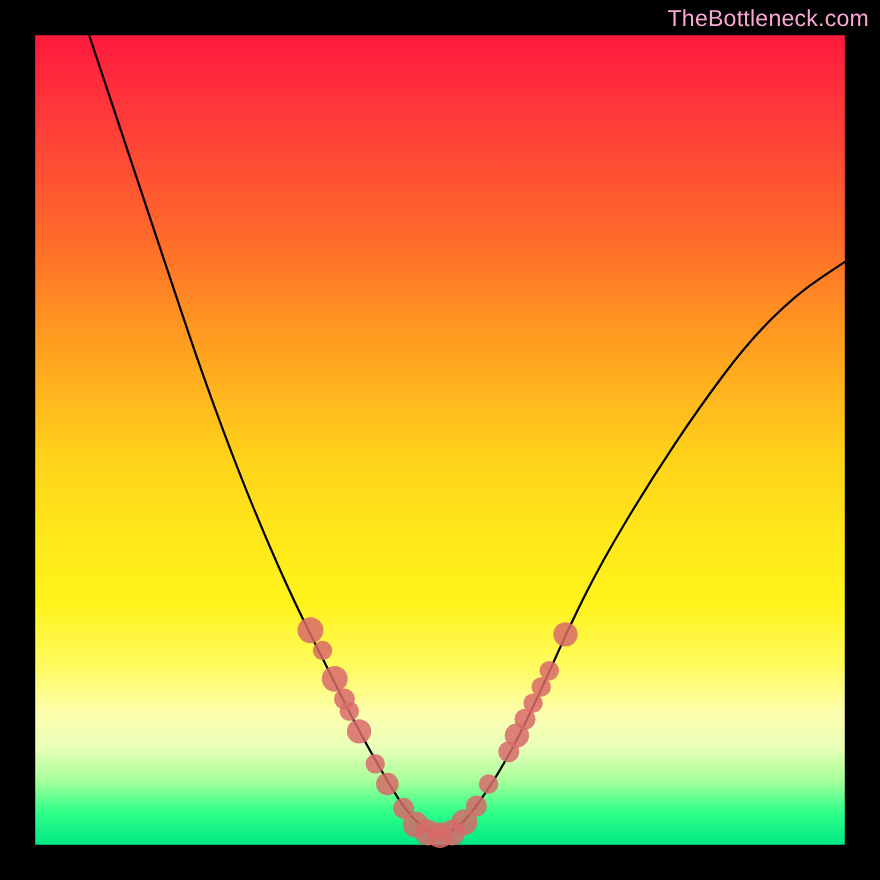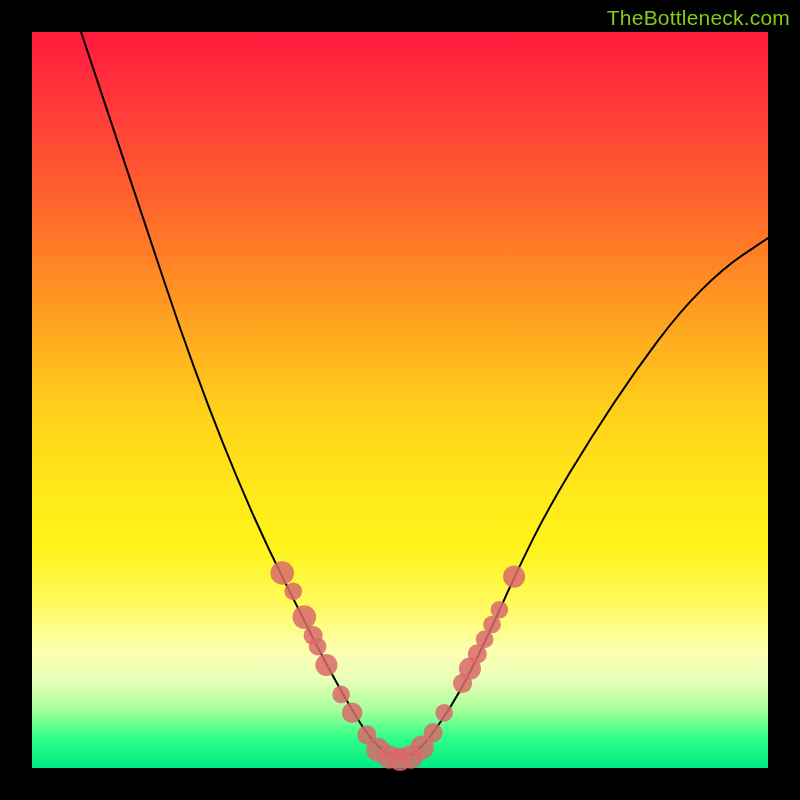--- a/index.html
+++ b/index.html
@@ -40,21 +40,21 @@
       #e8ffb8 88%,
       #a8ff9a 92%,
       #2fff88 96%,
       #00e884 100%
     );
   }
   .watermark {
     position: absolute;
     top: 6px;
     right: 10px;
-    color: #84cc16;
+    color: #f9a8d4;
     font-size: 21px;
     font-weight: 500;
     letter-spacing: 0.2px;
     user-select: none;
   }
   svg.curve {
     position: absolute;
     left: 0;
     top: 0;
     width: 736px;

